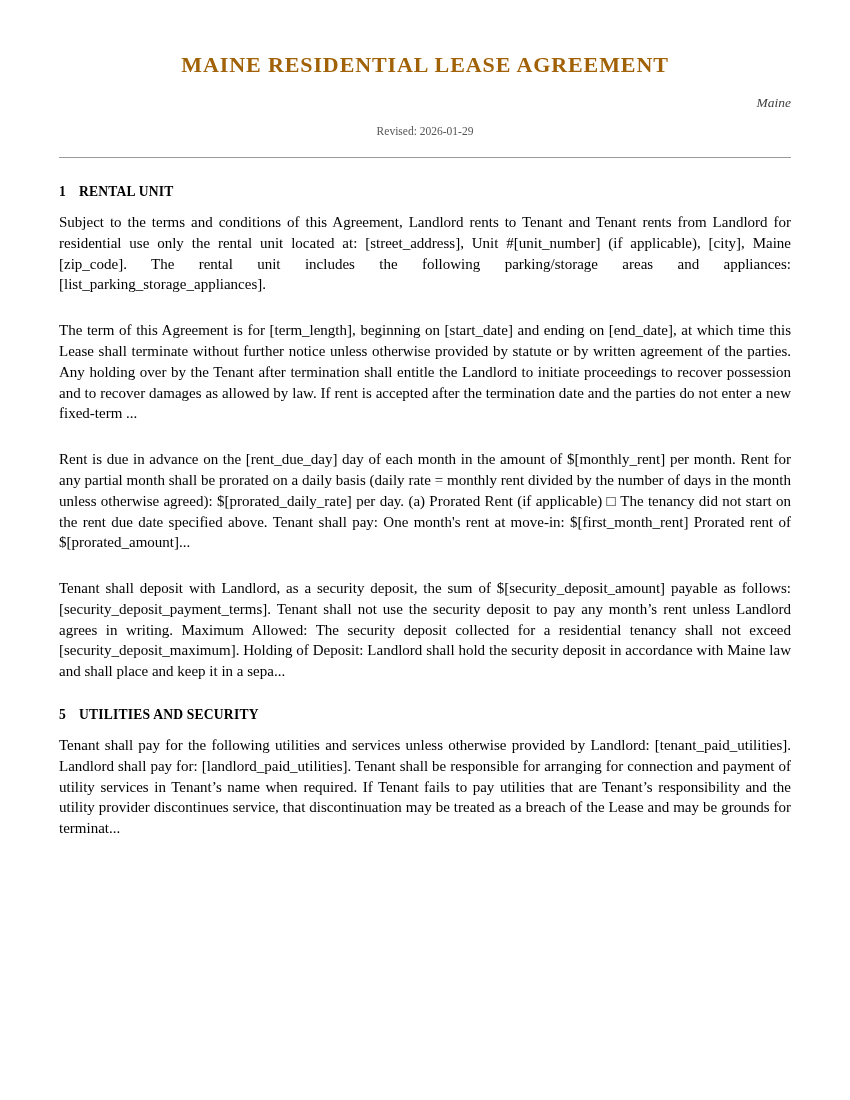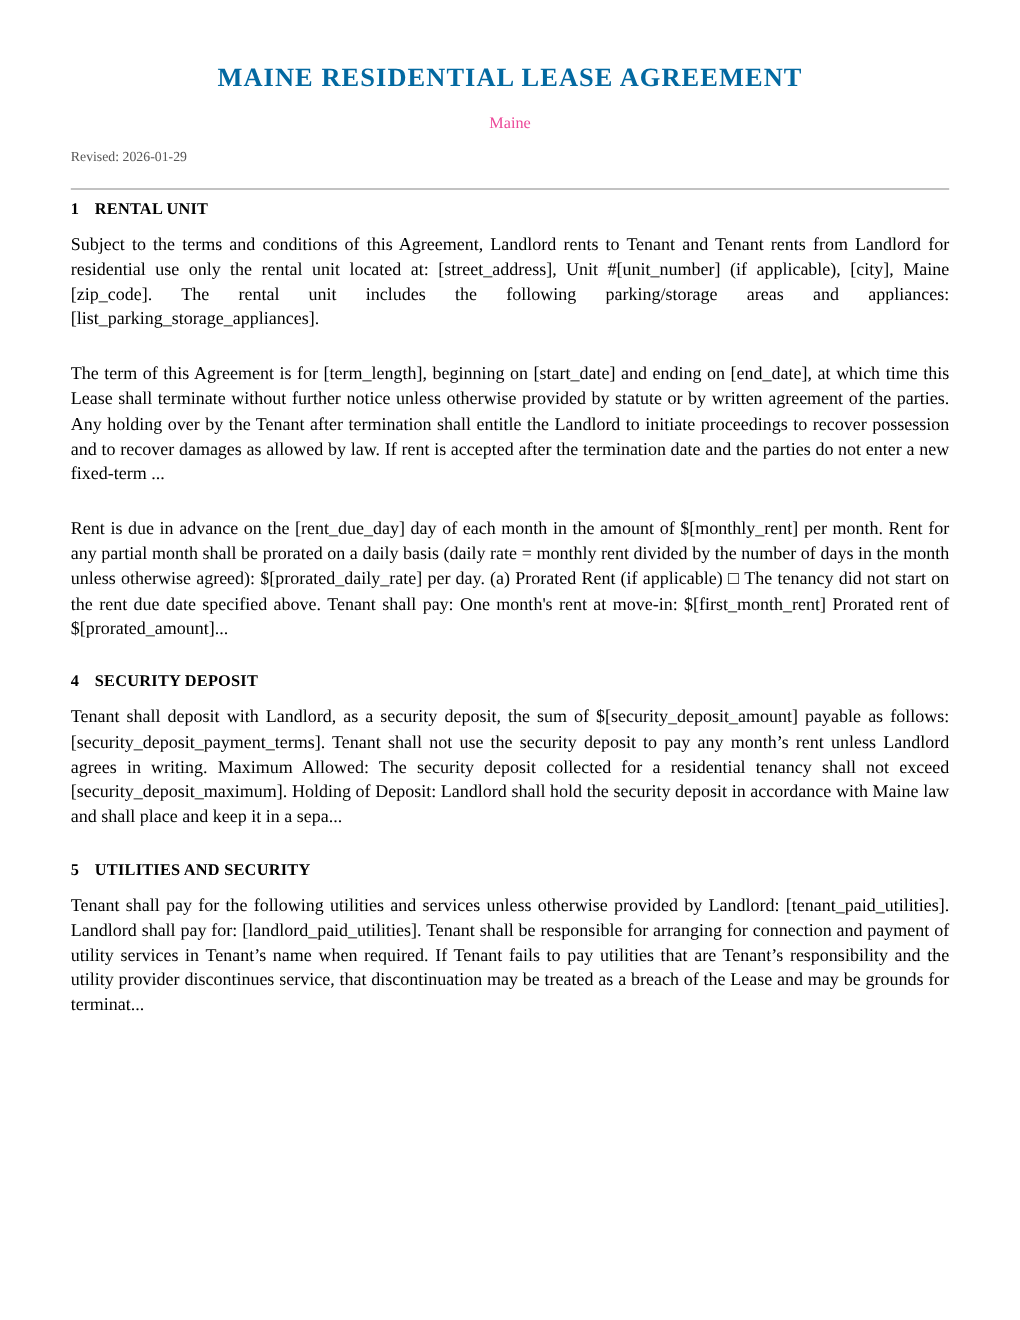--- a/index.html
+++ b/index.html
@@ -24,32 +24,34 @@
     width: 732px;
   }
   .doc-title {
     margin: 0;
     padding-top: 52px;
     text-align: center;
     font-size: 22px;
     font-weight: bold;
     letter-spacing: 0.9px;
     line-height: 1.18;
-    color: #0369a1;
+    color: #a16207;
   }
   .doc-subtitle {
     margin: 0;
     padding-top: 17px;
-    text-align: center;
+    text-align: right;
     font-size: 13.5px;
-    color: #ec4899;
+    font-style: italic;
+    color: #404040;
   }
   .doc-revised {
     margin: 0;
     padding-top: 14px;
+    text-align: center;
     font-size: 11.5px;
     color: #555555;
   }
   .title-rule {
     margin: 20px 0 0 0;
     border: 0;
     border-top: 1px solid #9a9a9a;
     height: 0;
     width: 732px;
   }
@@ -70,21 +72,21 @@
   }
   .section-body {
     margin: 11px 0 0 0;
     font-size: 15px;
     line-height: 20.8px;
     text-align: justify;
     text-justify: inter-word;
     hyphens: none;
   }
   .section:first-of-type {
-    margin-top: 8px;
+    margin-top: 26px;
   }
 </style>
 </head>
 <body>
 
 <div class="page">
   <div class="content">
 
     <h1 class="doc-title">MAINE RESIDENTIAL LEASE AGREEMENT</h1>
 
@@ -101,21 +103,20 @@
 
     <div class="section">
       <p class="section-body">The term of this Agreement is for [term_length], beginning on [start_date] and ending on [end_date], at which time this Lease shall terminate without further notice unless otherwise provided by statute or by written agreement of the parties. Any holding over by the Tenant after termination shall entitle the Landlord to initiate proceedings to recover possession and to recover damages as allowed by law. If rent is accepted after the termination date and the parties do not enter a new fixed-term ...</p>
     </div>
 
     <div class="section">
       <p class="section-body">Rent is due in advance on the [rent_due_day] day of each month in the amount of $[monthly_rent] per month. Rent for any partial month shall be prorated on a daily basis (daily rate = monthly rent divided by the number of days in the month unless otherwise agreed): $[prorated_daily_rate] per day. (a) Prorated Rent (if applicable) □ The tenancy did not start on the rent due date specified above. Tenant shall pay: One month's rent at move-in: $[first_month_rent] Prorated rent of $[prorated_amount]...</p>
     </div>
 
     <div class="section">
-      <h2 class="section-heading"><span class="sec-num">4</span><span>SECURITY DEPOSIT</span></h2>
       <p class="section-body">Tenant shall deposit with Landlord, as a security deposit, the sum of $[security_deposit_amount] payable as follows: [security_deposit_payment_terms]. Tenant shall not use the security deposit to pay any month’s rent unless Landlord agrees in writing. Maximum Allowed: The security deposit collected for a residential tenancy shall not exceed [security_deposit_maximum]. Holding of Deposit: Landlord shall hold the security deposit in accordance with Maine law and shall place and keep it in a sepa...</p>
     </div>
 
     <div class="section">
       <h2 class="section-heading"><span class="sec-num">5</span><span>UTILITIES AND SECURITY</span></h2>
       <p class="section-body">Tenant shall pay for the following utilities and services unless otherwise provided by Landlord: [tenant_paid_utilities]. Landlord shall pay for: [landlord_paid_utilities]. Tenant shall be responsible for arranging for connection and payment of utility services in Tenant’s name when required. If Tenant fails to pay utilities that are Tenant’s responsibility and the utility provider discontinues service, that discontinuation may be treated as a breach of the Lease and may be grounds for terminat...</p>
     </div>
 
   </div>
 </div>

